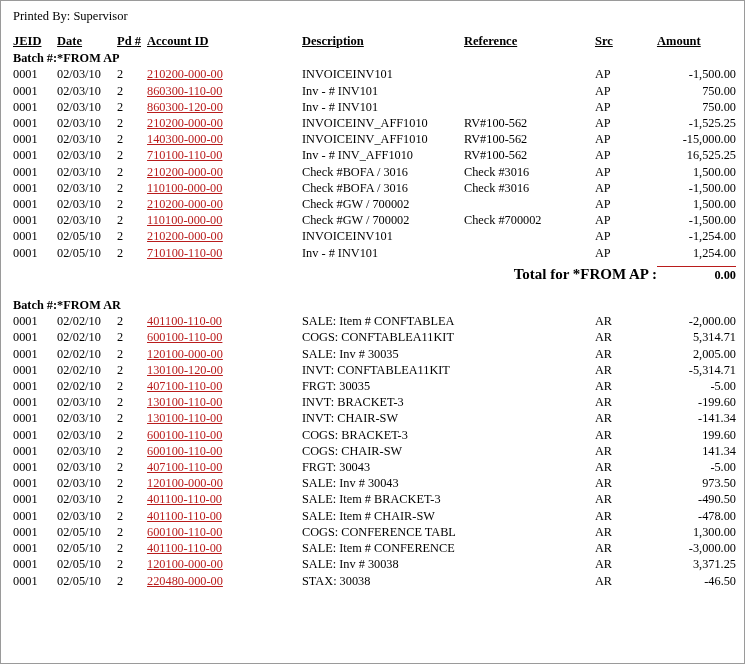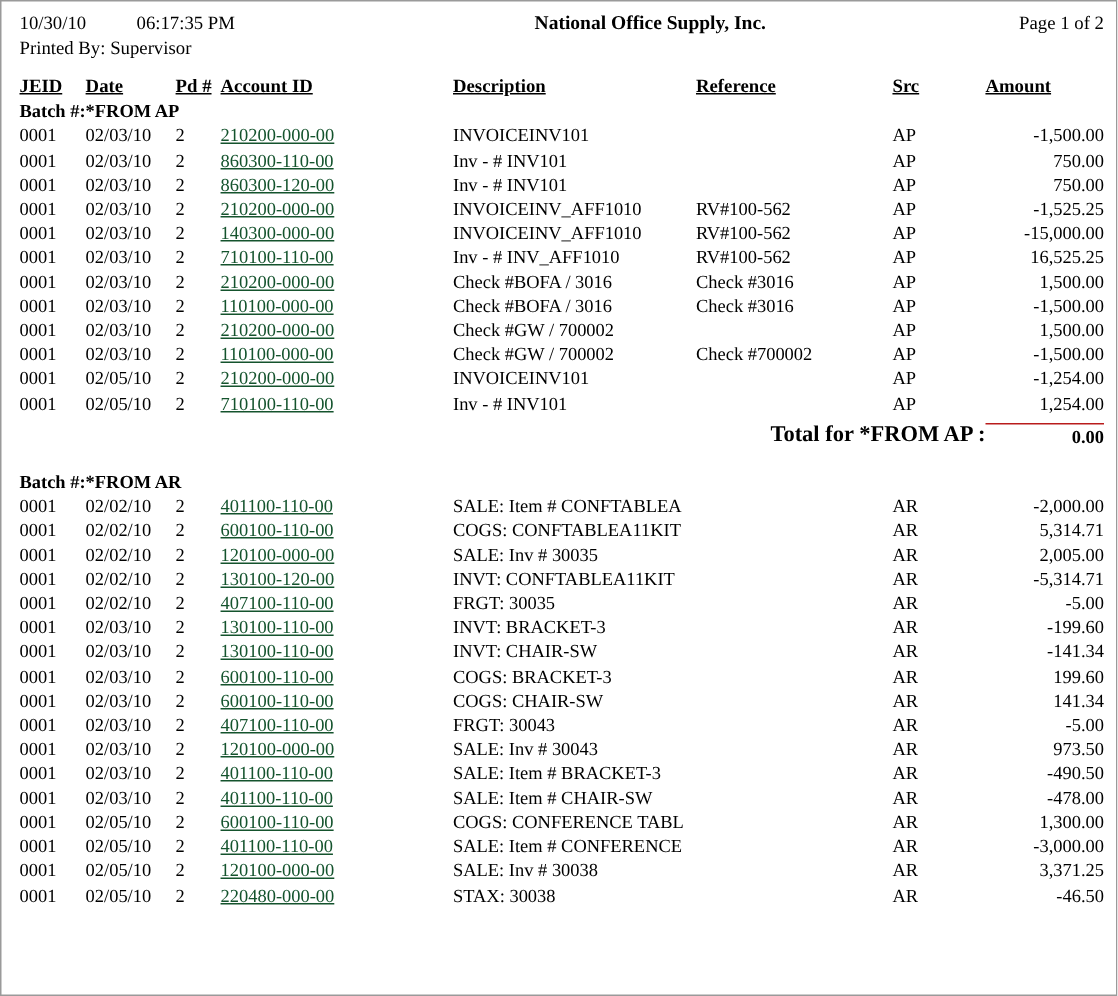--- a/index.html
+++ b/index.html
@@ -80,21 +80,21 @@
   .c-date  { width: 60px; margin-left: 32px; }
   .c-pd    { width: 30px; }
   .c-acct  { width: 155px; }
   .c-desc  { width: 162px; }
   .c-ref   { width: 131px; }
   .c-src   { width: 62px; }
   .c-amt   { width: 79px; text-align: right; }
 
   th.c-amt span.u { text-decoration: underline; text-align: center; }
 
-  .acct { color: #14532d; text-decoration: underline; }
+  .acct { color: #b91c1c; text-decoration: underline; }
   .batch-label { font-weight: bold; }
   .batch-name { padding-left: 2px; }
   tr.batch td { padding-top: 1px; }
   tr.spacer td { height: 13px; }
   tr.spacer-sm td { height: 5px; }
 
   .total-label {
     font-weight: bold;
     text-align: right;
     padding-right: 6px;
@@ -105,26 +105,20 @@
     text-align: right;
     border-top: 1px solid #b91c1c;
     font-size: 12.3px;
   }
 </style>
 </head>
 <body>
 
 <div id="page">
 
-  <div class="hdr-row">
-    <div class="hdr-date">10/30/10</div>
-    <div class="hdr-time">06:17:35 PM</div>
-    <div class="hdr-company">National Office Supply, Inc.</div>
-    <div class="hdr-page">Page 1 of 2</div>
-  </div>
 
   <div class="hdr-row2">
     <div class="hdr-printed">Printed By: Supervisor</div>
     <div class="hdr-spacer"></div>
   </div>
 
   <table class="grid">
     <thead>
       <tr>
         <th class="col c-jeid"><span class="u">JEID</span></th>

